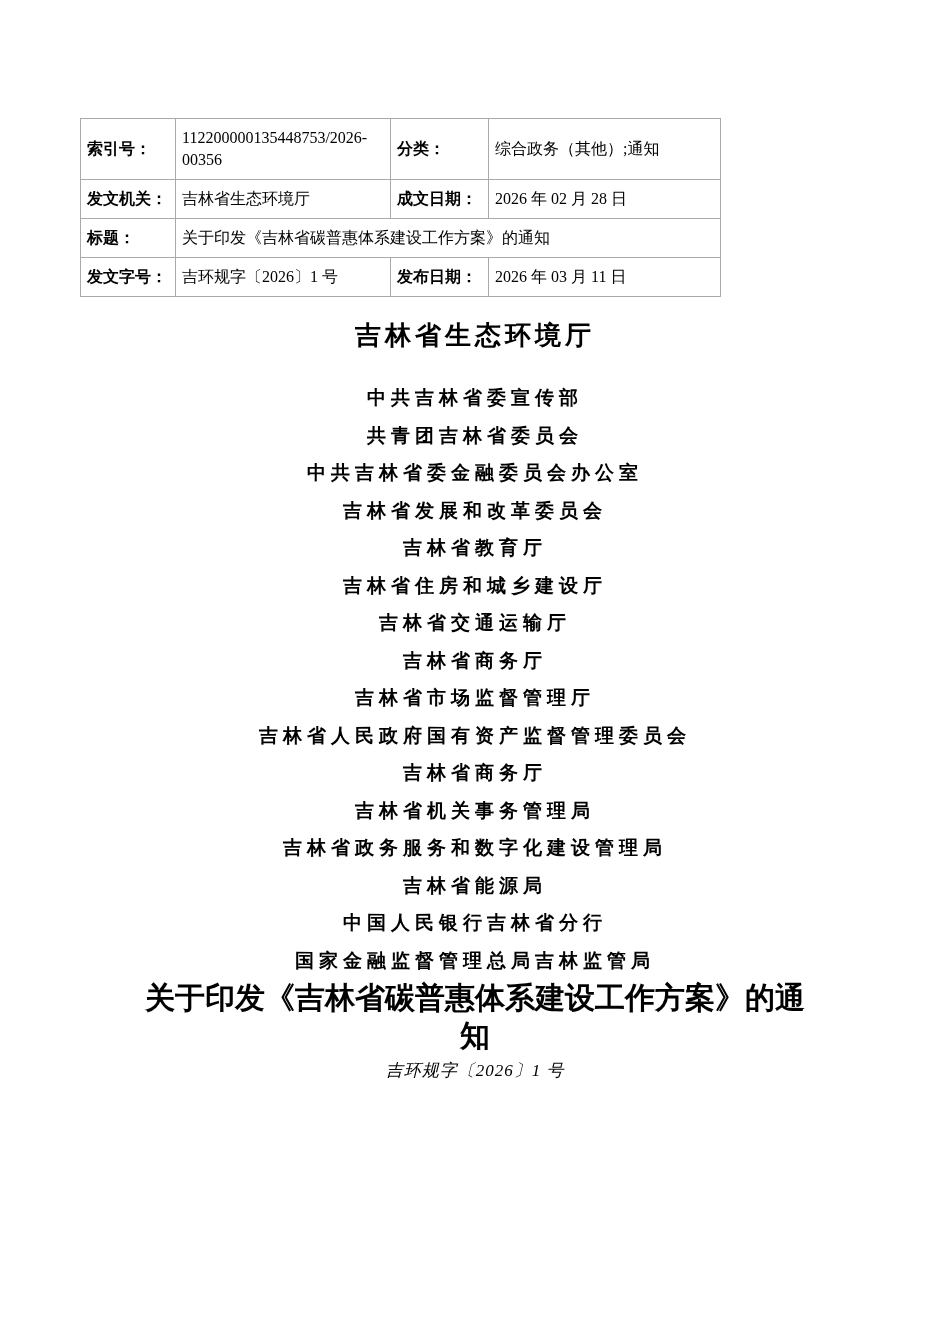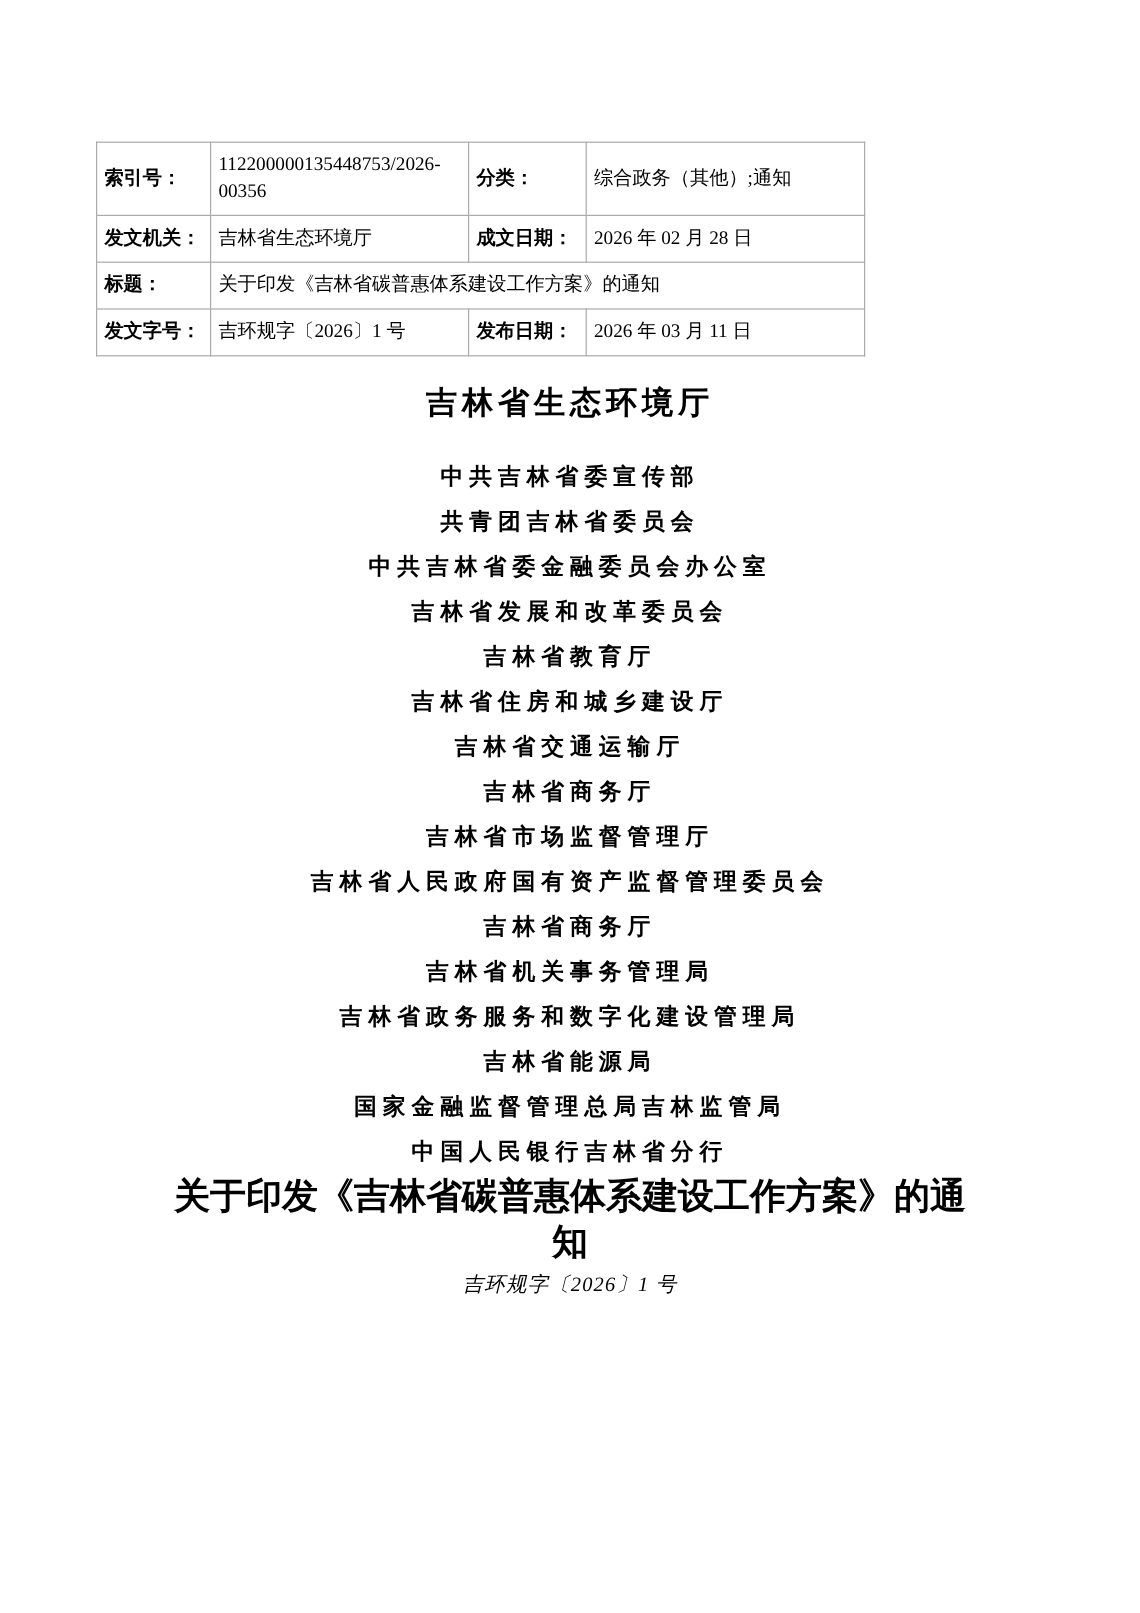--- a/index.html
+++ b/index.html
@@ -116,19 +116,19 @@
   <div>吉林省教育厅</div>
   <div>吉林省住房和城乡建设厅</div>
   <div>吉林省交通运输厅</div>
   <div>吉林省商务厅</div>
   <div>吉林省市场监督管理厅</div>
   <div>吉林省人民政府国有资产监督管理委员会</div>
   <div>吉林省商务厅</div>
   <div>吉林省机关事务管理局</div>
   <div>吉林省政务服务和数字化建设管理局</div>
   <div>吉林省能源局</div>
+  <div>中国人民银行吉林省分行</div>
   <div>国家金融监督管理总局吉林监管局</div>
-  <div>中国人民银行吉林省分行</div>
 </div>
 
 <div class="notice-title center">关于印发《吉林省碳普惠体系建设工作方案》的通知</div>
 
 <div class="doc-number center">吉环规字〔2026〕1 号</div>
 
 </body></html>

